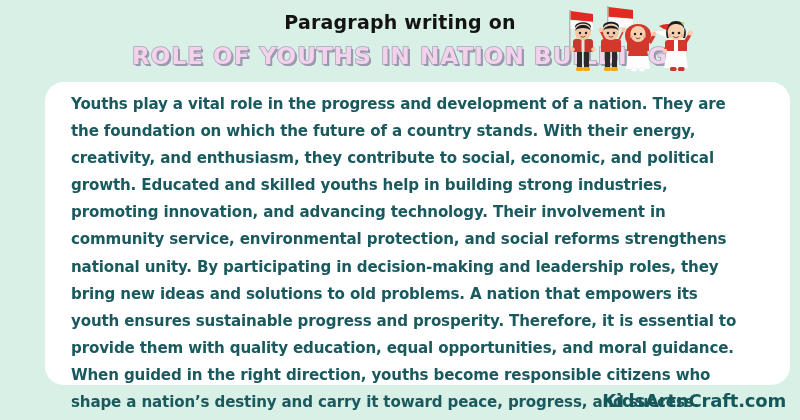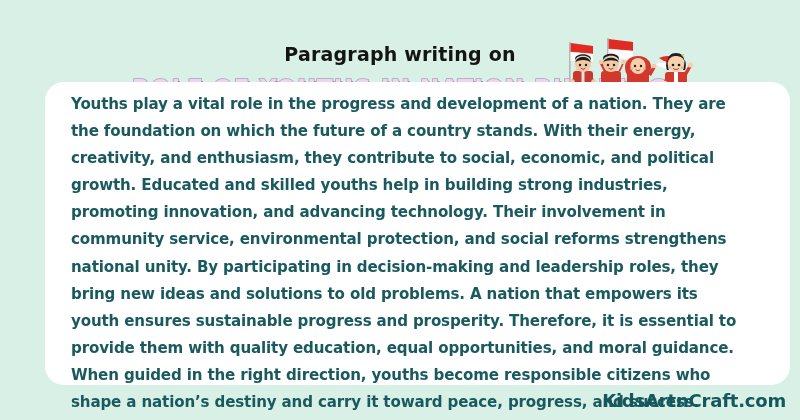--- a/index.html
+++ b/index.html
@@ -15,21 +15,20 @@
     font-family: "Liberation Sans", sans-serif;
     position: relative;
   }
 
   
   .header {
     position: absolute;
     left: 0; top: 0;
     width: 728px;
     height: 80px;
-    margin-top: 32px;
   }
 
   .kicker {
     position: absolute;
     left: 0; top: 11px;
     width: 800px;
     text-align: center;
     font-family: "DejaVu Sans", sans-serif;
     font-size: 19px;
     font-weight: 700;

